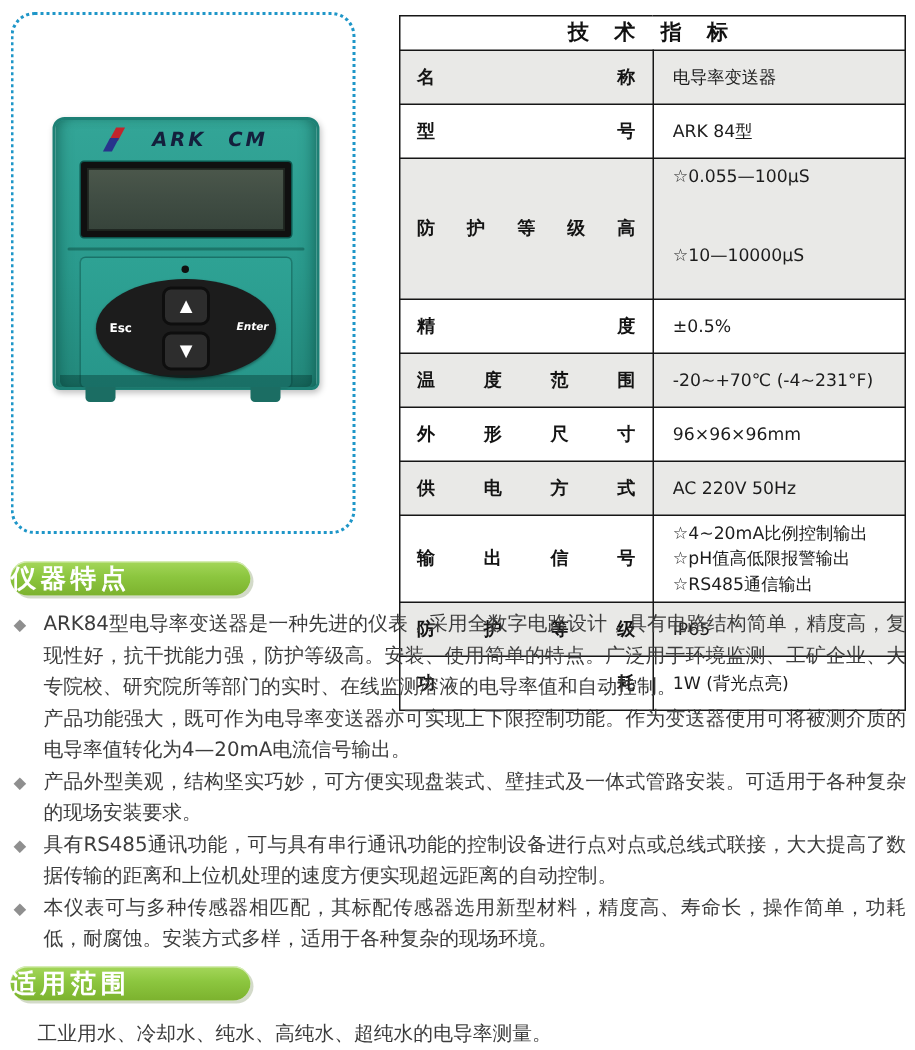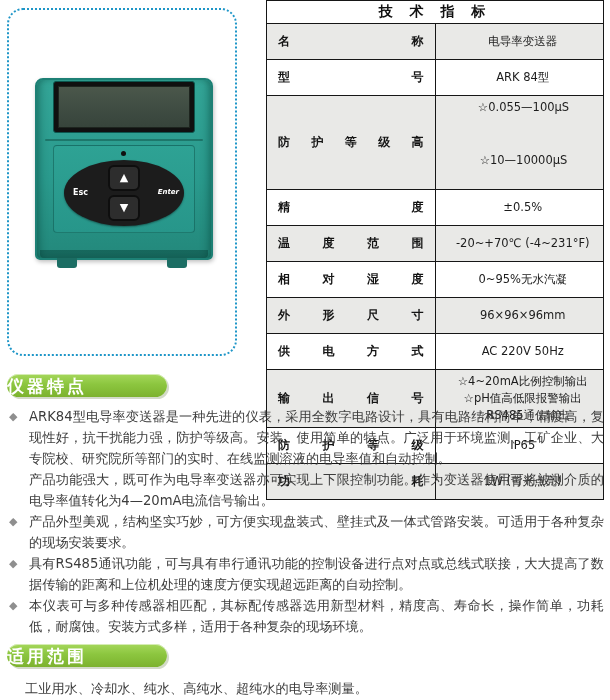--- a/index.html
+++ b/index.html
@@ -37,23 +37,23 @@
   .key.down{top:35px;}
   .key.esc{left:9px;top:28px;font-size:8px;font-weight:bold;}
   .key.enter{right:5px;top:28px;font-size:7px;font-weight:bold;font-style:italic;}
   .device-bottom{position:absolute;left:3px;right:3px;bottom:0;height:8px;
     background:rgba(0,40,34,.35);border-radius:0 0 4px 4px;}
   .tab{position:absolute;width:20px;height:10px;background:#1b6d63;border-radius:0 0 3px 3px;}
   .tab.left{left:48px;top:248px;}
   .tab.right{right:48px;top:248px;}
 
   
-  .spec-table{position:absolute;left:266px;top:0;width:338px;border-collapse:collapse;
+  .spec-table{position:absolute;left:266px;top:10px;width:338px;border-collapse:collapse;
     font-size:11.5px;color:#1c1c1c;table-layout:fixed;}
-  .spec-table th,.spec-table td{border:1.5px solid #161616;box-sizing:border-box;text-align:center;}
+  .spec-table th,.spec-table td{border:1.5px solid #161616;box-sizing:border-box;}
   .spec-table th.title-cell{height:23px;font-size:14px;font-weight:bold;text-align:center;
     letter-spacing:6px;background:#fff;color:#111;}
   .spec-table tbody tr:nth-child(odd){background:#e9e9e7;}
   .spec-table tbody tr:nth-child(even){background:#ffffff;}
   td.lbl{width:68px;font-weight:bold;font-size:12px;padding:0 11px;text-align:justify;
     text-align-last:justify;color:#141414;}
   td.val{padding:3px 6px 3px 13px;line-height:17px;}
   td.val.pre{white-space:pre-line;}
   tr.single td{height:36px;}
   tr.tall td{height:44px;}
@@ -72,20 +72,27 @@
   .scope-badge{margin-top:7px;}
   .scope-text{margin:13px 0 0 18px;color:#3c3c3c;font-size:13.2px;}
 </style>
 </head>
 <body>
 
 <div class="page">
 
   <div class="photo-box">
     <div class="device">
+      <div class="device-header">
+        <span class="logo">
+            <i class="bar red"></i>
+            <i class="bar blue"></i>
+          </span>
+        <span class="brand">ARK CM</span>
+      </div>
       <div class="lcd">
         <div class="lcd-screen"></div>
       </div>
       <div class="seam"></div>
       <div class="panel">
         <span class="panel-dot"></span>
         <div class="keypad">
           <span class="key esc">Esc</span>
           <span class="key up">▲</span>
           <span class="key down">▼</span>
@@ -124,24 +131,20 @@
           </div>
         </td>
       </tr>
       <tr class="single">
         <td class="lbl">精 度</td>
         <td class="val">±0.5%</td>
       </tr>
       <tr class="single">
         <td class="lbl">温度范围</td>
         <td class="val">-20~+70℃ (-4~231°F)</td>
-      </tr>
-      <tr class="single">
-        <td class="lbl">相对湿度</td>
-        <td class="val">0~95%无水汽凝</td>
       </tr>
       <tr class="single">
         <td class="lbl">外形尺寸</td>
         <td class="val">96×96×96mm</td>
       </tr>
       <tr class="single">
         <td class="lbl">供电方式</td>
         <td class="val">AC 220V 50Hz</td>
       </tr>
       <tr class="tall">

